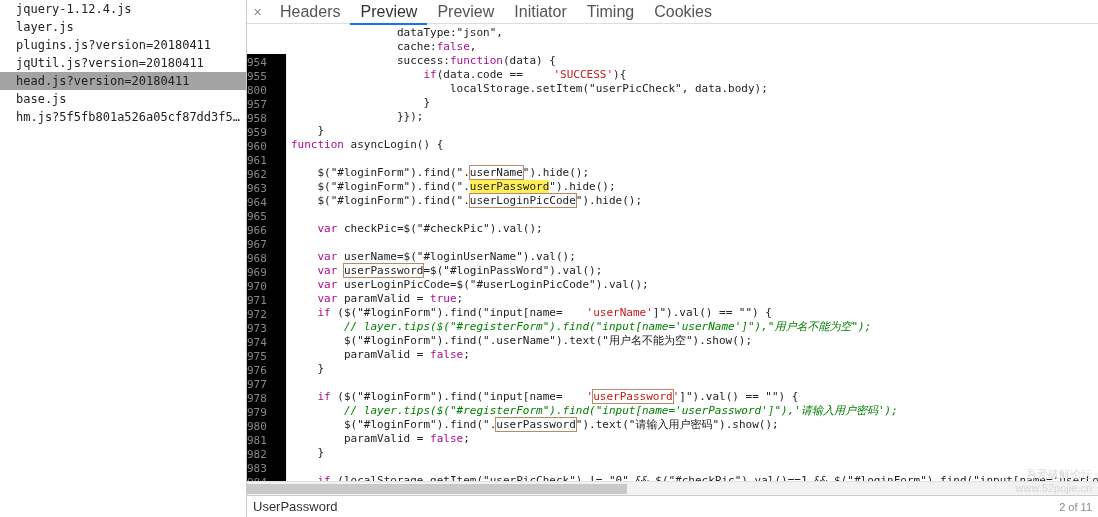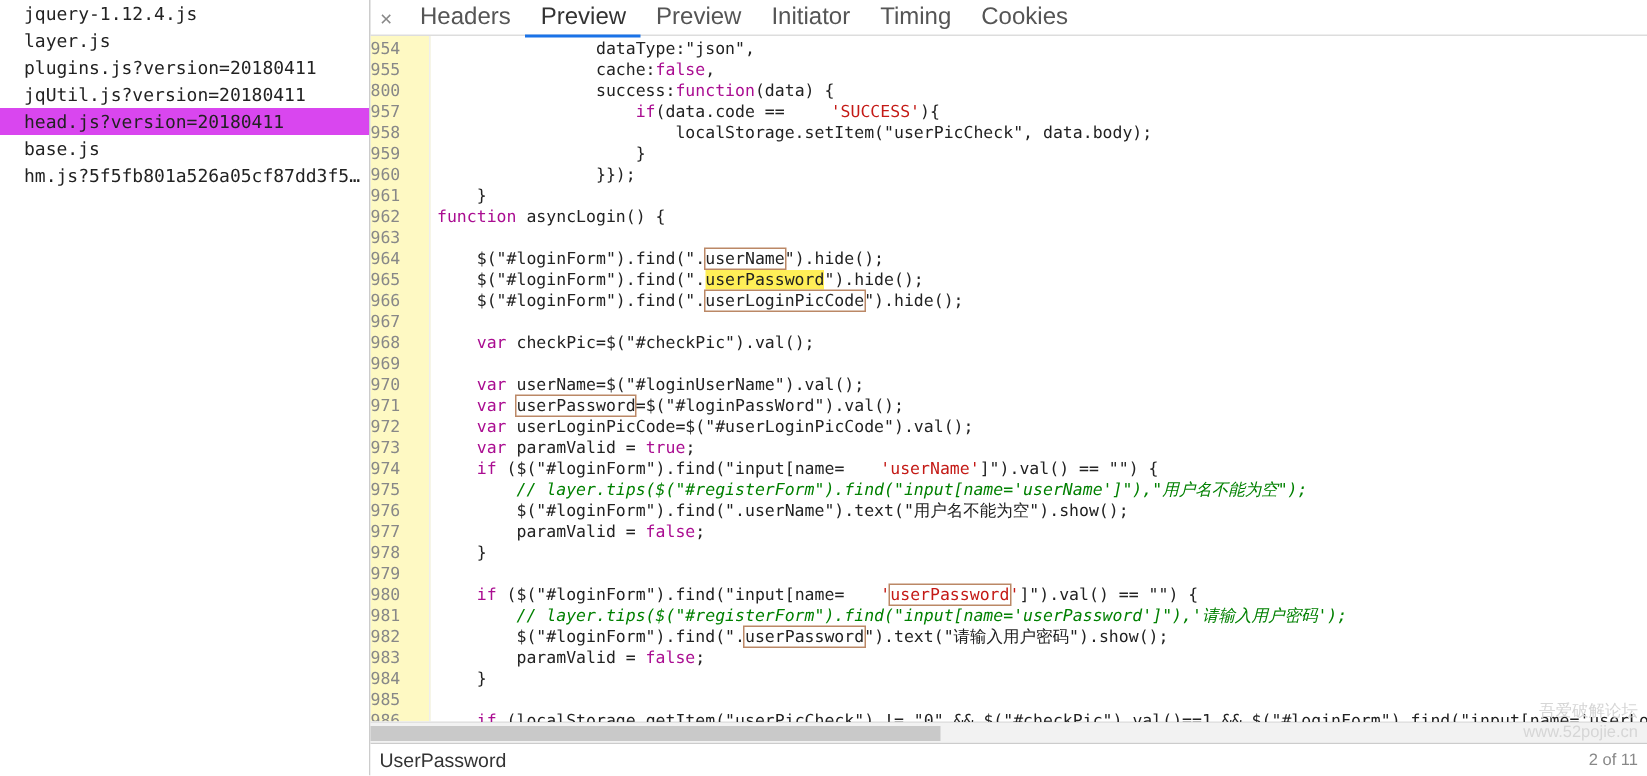--- a/index.html
+++ b/index.html
@@ -12,42 +12,43 @@
 .app { display:flex; width:100%; height:100%; }
 
 
 .left { width:247px; border-right:1px solid #ccc; background:#fff; display:flex; flex-direction:column; }
 .left-head { border-bottom:1px solid #e0e0e0; padding:4px 8px; color:#5a5a5a; font-size:12px; }
 .file-list { flex:1; overflow:auto; }
 .file-list .file {
   padding:2px 0 2px 16px; white-space:nowrap; overflow:hidden; text-overflow:ellipsis;
   cursor:default; font-family:Consolas, monospace; font-size:12px; color:#222;
 }
-.file-list .file.selected { background:#d946ef; }
+.file-list .file.selected { background:#a3a3a3; }
 
 
 .right { flex:1; display:flex; flex-direction:column; min-width:0; }
 
 .tabs { display:flex; align-items:center; border-bottom:1px solid #ddd; padding:0 4px; height:24px; }
 .close-x {
   width:13px; height:13px; display:flex; align-items:center; justify-content:center;
   color:#888; font-size:14px; line-height:1; cursor:default; margin-right:6px;
 }
 .tab { padding:4px 10px 3px; color:#555; cursor:default; position:relative; font-size:16px;}
 .tab.active { color:#333; }
 .tab.active::after{
   content:""; position:absolute; left:0; right:0; bottom:-1px; height:2px; background:#1a73e8;
 }
 
 .code-wrap { flex:1; display:flex; overflow:hidden; min-height:0; }
 .gutter {
-  width:40px; background:#fef9c3; color:#888; text-align:right;
+  width:40px; background:#000000; color:#888; text-align:right;
   font-family:Consolas, monospace; font-size:11px; line-height:14px;
   padding-right:20px; padding-top:2px; user-select:none; flex:none;
   border-right:1px solid #eee;
+  margin-top:30px;
 }
 .code {
   flex:1; overflow:auto; font-family:Consolas, monospace; font-size:11px; line-height:14px;
   padding-top:2px; padding-left:4px; white-space:nowrap; color:#222;
 }
 pre.line { margin:0; font-family:inherit; white-space:pre; }
 
 
 .k { color:#aa0d91; }       
 .s { color:#c41a16;margin-left:24px; }

